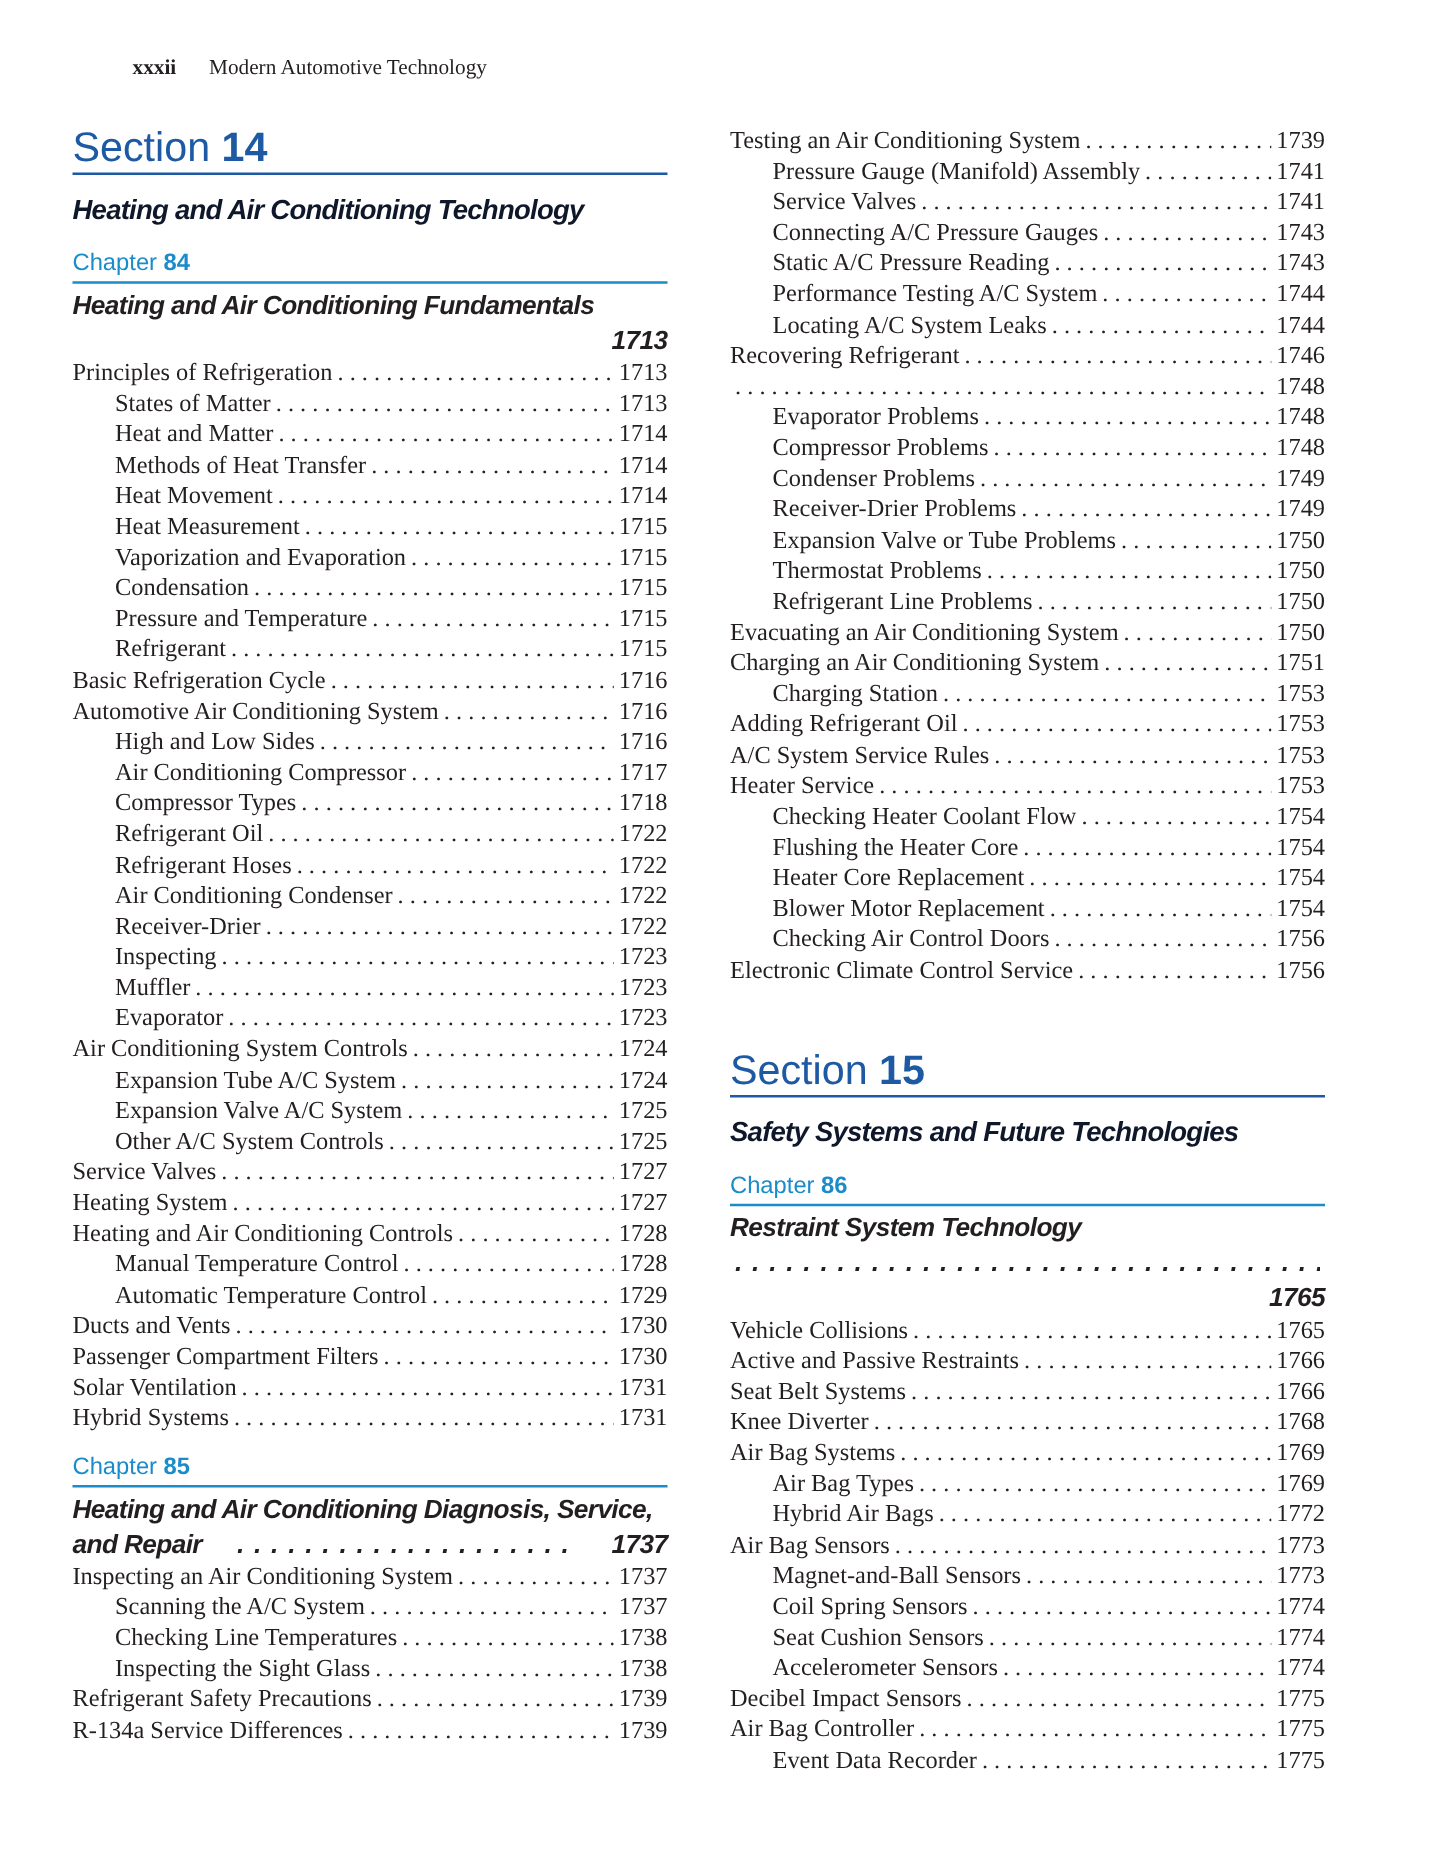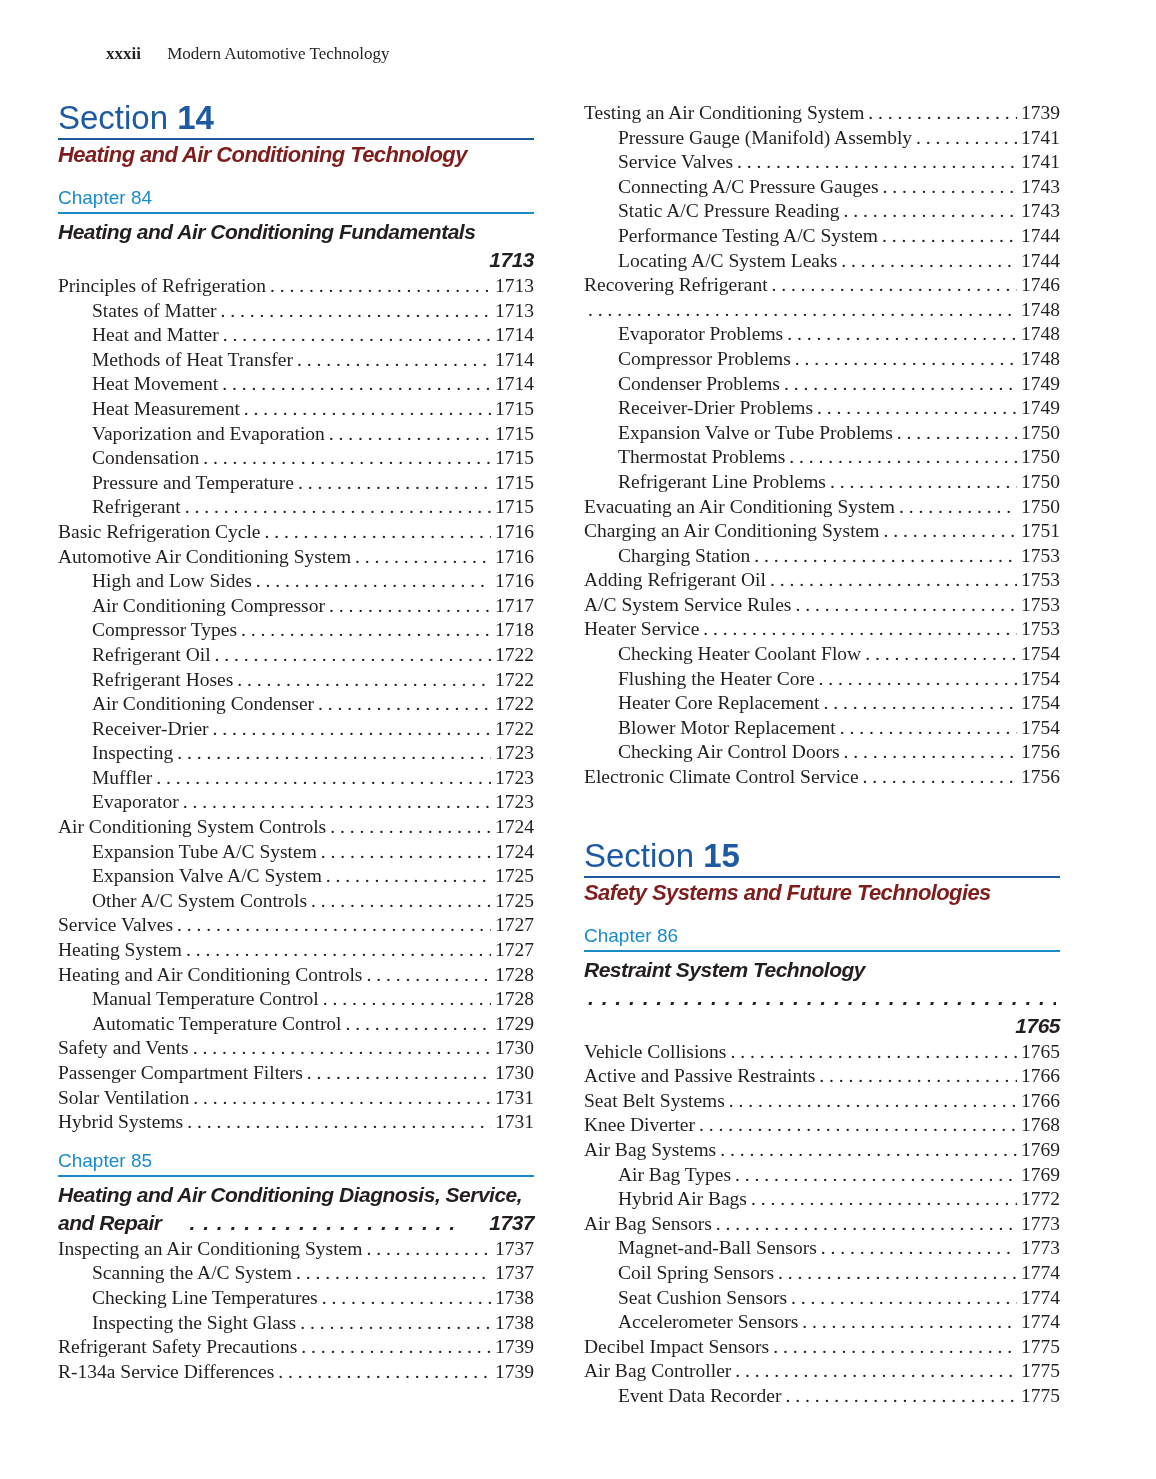--- a/index.html
+++ b/index.html
@@ -4,23 +4,23 @@
 <style>
   html, body { margin: 0; padding: 0; background: #ffffff; }
   body { width: 1156px; height: 1479px; position: relative; overflow: hidden; color: #231f20; }
   .runhead { position: absolute; left: 74px; top: 44px; font-family: "Liberation Serif", serif; font-size: 17px; margin-left: 32px; }
   .runhead .pg { font-weight: bold; margin-right: 22px; }
   .col { position: absolute; width: 476px; }
   .col.left { left: 58px; top: 98px; }
   .col.right { left: 584px; top: 101px; }
   .section-title { font-family: "Liberation Sans", sans-serif; font-size: 33px; color: #1d5aa3; line-height: 40px; border-bottom: 2px solid #1d5aa3; padding-bottom: 0; }
   .section-title b { font-weight: bold; }
-  .section-sub { font-family: "Liberation Sans", sans-serif; font-style: italic; font-weight: bold; font-size: 22px; color: #7f1d1d; margin-top: 0; letter-spacing: -0.6px; line-height: 30px; }
+  .section-sub { font-family: "Liberation Sans", sans-serif; font-style: italic; font-weight: bold; font-size: 22px; color: #0f172a; margin-top: 13px; letter-spacing: -0.6px; line-height: 30px; }
   .chapter-label { font-family: "Liberation Sans", sans-serif; font-size: 19px; color: #1a8cca; margin-top: 16px; line-height: 24px; border-bottom: 2px solid #1a8cca; padding-bottom: 2px; }
-  .chapter-label b { font-weight: normal; }
+  .chapter-label b { font-weight: bold; }
   .chapter-title { font-family: "Liberation Sans", sans-serif; font-style: italic; font-weight: bold; font-size: 21px; line-height: 28px; letter-spacing: -0.5px; margin-top: 4px; display: flex; flex-direction: column; }
   .chapter-title .t { white-space: nowrap; }
   .chapter-title.wrap { display: block; }
   .chapter-title .line2 { display: flex; gap: 24px; }
   .entry { font-family: "Liberation Serif", serif; font-size: 19.5px; line-height: 24.6px; display: flex; align-items: baseline; white-space: nowrap; }
   .entry.sub { padding-left: 34px; }
   .lead { flex: 1; overflow: hidden; margin: 0 4px; color: #231f20; letter-spacing: 2px; }
   .lead::after { content: ". . . . . . . . . . . . . . . . . . . . . . . . . . . . . . . . . . . . . . . . . . . . . . . . . . . . . . . . . . . . . . . . . . . . . . . . ."; letter-spacing: 0; white-space: nowrap; }
   .chapter-title .lead::after { font-style: italic; font-weight: bold; letter-spacing: 1px; }
   .num { text-align: right; }
@@ -200,21 +200,21 @@
         <span>Manual Temperature Control</span>
         <span class="lead"></span>
         <span class="num">1728</span>
       </div>
       <div class="entry sub">
         <span>Automatic Temperature Control</span>
         <span class="lead"></span>
         <span class="num">1729</span>
       </div>
       <div class="entry">
-        <span>Safety and Vents</span>
+        <span>Ducts and Vents</span>
         <span class="lead"></span>
         <span class="num">1730</span>
       </div>
       <div class="entry">
         <span>Passenger Compartment Filters</span>
         <span class="lead"></span>
         <span class="num">1730</span>
       </div>
       <div class="entry">
         <span>Solar Ventilation</span>

